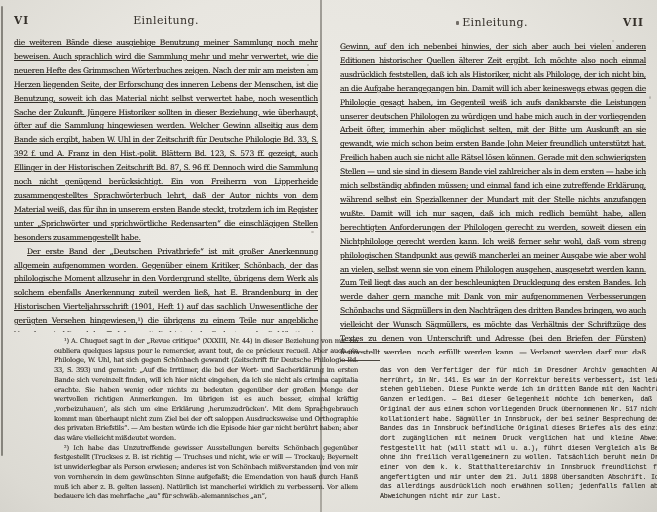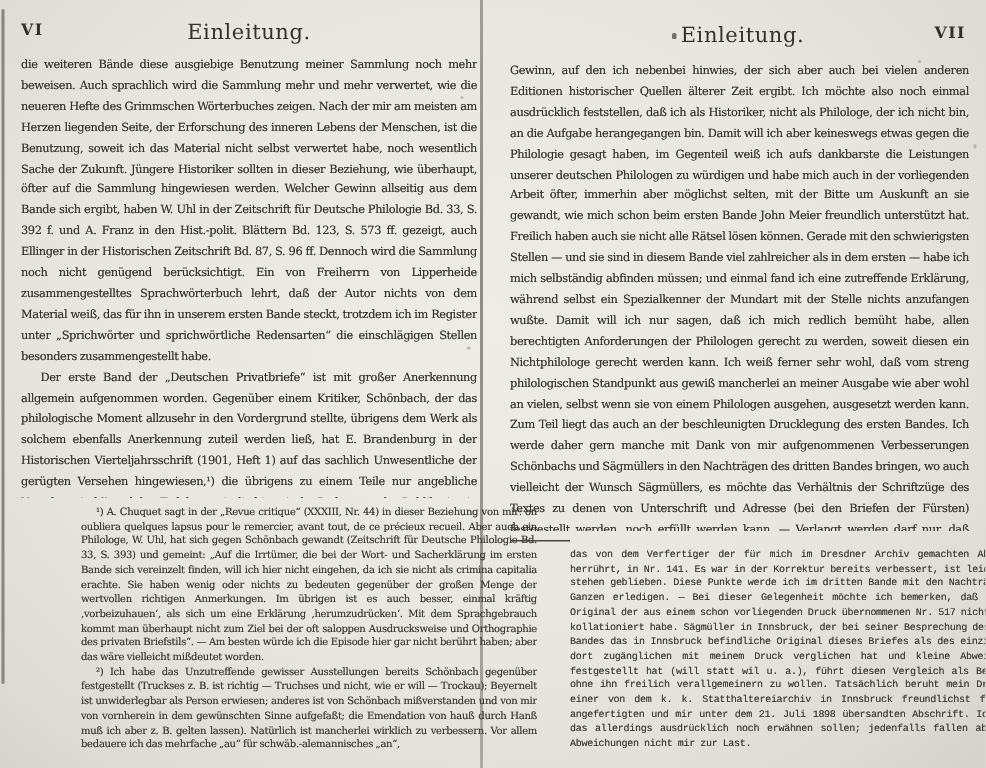--- a/index.html
+++ b/index.html
@@ -20,26 +20,27 @@
     opacity: .75;
   }
   
   .page-edge {
     position: absolute; left: 1px; top: 6px; width: 2px; height: 450px;
     background: #716e66; opacity: .8; border-radius: 2px;
   }
   .col { position: absolute; }
   .runhead-row { position: absolute; top: 14px; height: 14px; font-size: 9px; letter-spacing: .4px; }
   .pagenum { font-size: 10.5px; font-weight: bold; letter-spacing: 1px; }
-  .runhead { font-size: 14px; }
+  .runhead { font-size: 11px; }
   .body-block {
     text-align: justify;
     font-size: 7.6px; line-height: 13.9px; letter-spacing: -0.25px; word-spacing: -0.4px;
     color: #35302a; text-shadow: 0 0 .4px rgba(53,48,42,.55);
     overflow: hidden;
+    text-decoration: underline;
   }
   .body-block p { margin: 0; }
   .body-block p.indent { text-indent: 13px; }
   .foot-block {
     text-align: justify;
     font-size: 6.7px; line-height: 9.7px; letter-spacing: -0.2px; word-spacing: -0.3px;
     color: #3a352f; text-shadow: 0 0 .3px rgba(58,53,47,.5);
     overflow: hidden;
     margin-left: 40px;
   }

